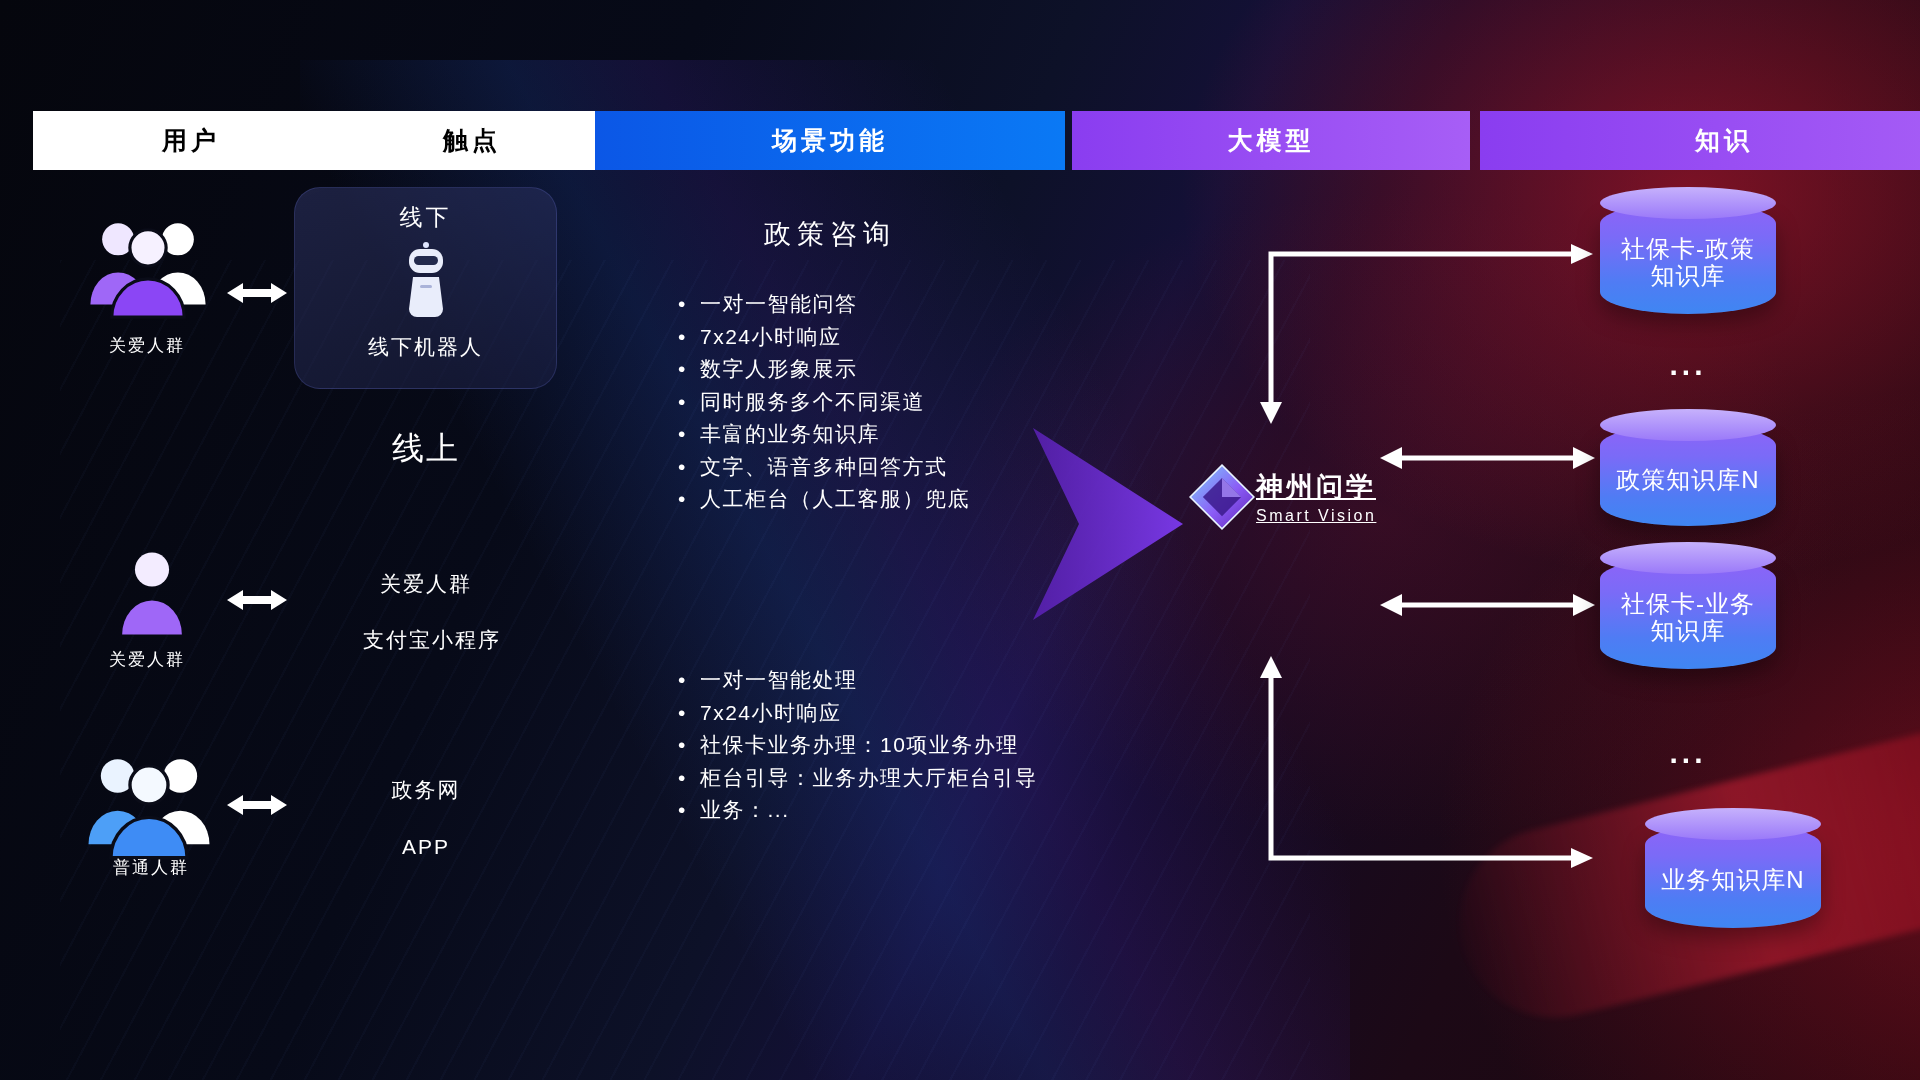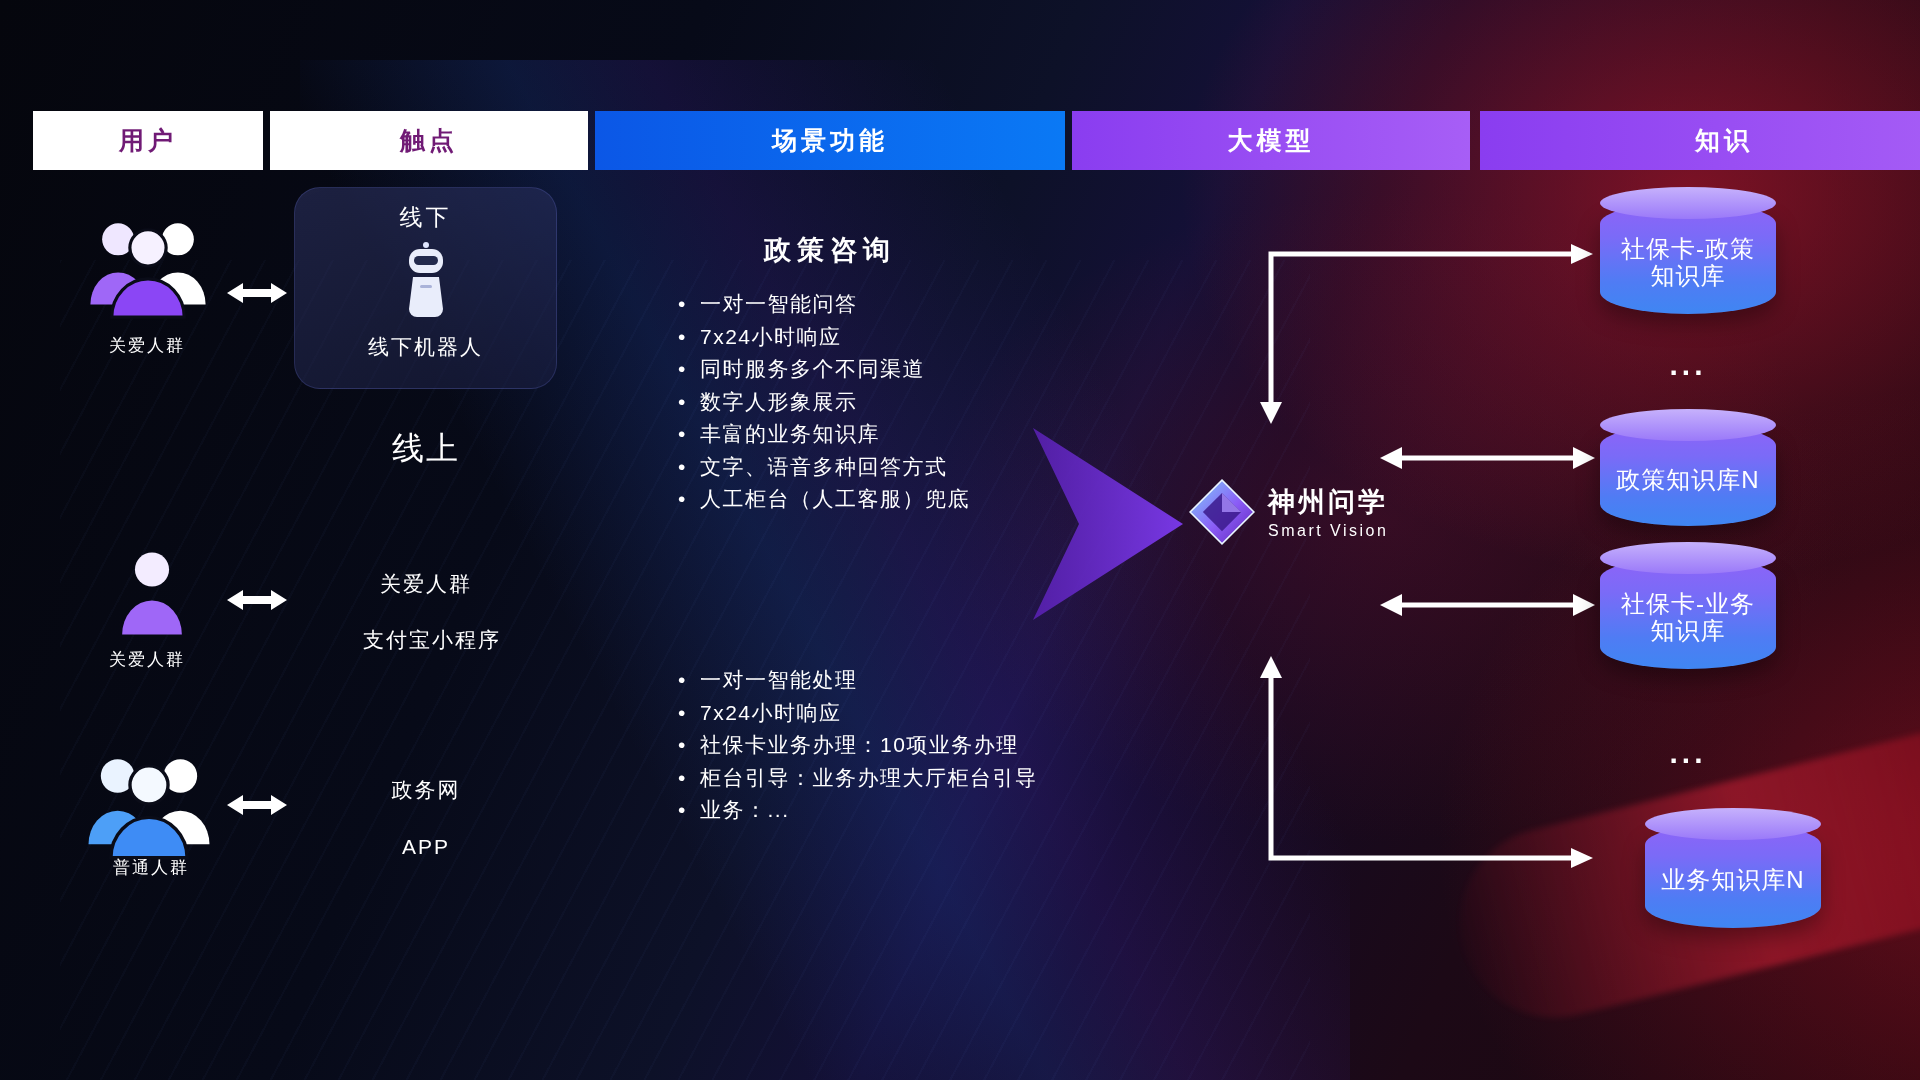--- a/index.html
+++ b/index.html
@@ -16,21 +16,21 @@
     background:linear-gradient(62deg,transparent 32%,rgba(45,95,235,0.17) 47%,rgba(90,50,215,0.16) 56%,transparent 74%);}
   .streaks{position:absolute;left:60px;top:260px;width:1250px;height:820px;pointer-events:none;opacity:.6;
     background:repeating-linear-gradient(118deg,rgba(110,150,255,0.05) 0 2px,transparent 2px 30px);}
   .ribbon{position:absolute;left:1455px;top:790px;width:500px;height:190px;z-index:1;
     border-radius:110px 0 0 110px;transform:rotate(-14deg);filter:blur(3px);opacity:.75;
     background:linear-gradient(90deg,rgba(150,12,28,0.05),rgba(226,36,58,0.62) 60%,rgba(190,20,40,0.5));}
 
   
   .hdr{position:absolute;top:111px;height:59px;display:flex;align-items:center;justify-content:center;
     font-size:25px;font-weight:bold;letter-spacing:4px;z-index:4;}
-  .hdr-white{background:#ffffff;color:#701a75;}
+  .hdr-white{background:#ffffff;color:#000000;padding-left:43px;}
   .hdr-users{left:33px;width:230px;}
   .hdr-touch{left:270px;width:318px;}
   .hdr-func{left:595px;width:470px;background:linear-gradient(90deg,#0b57e6,#0a79f5);color:#fff;}
   .hdr-model{left:1072px;width:398px;background:linear-gradient(90deg,#8a3df0,#a75ef6);color:#fff;}
   .hdr-know{left:1480px;width:488px;background:linear-gradient(90deg,#8a3df0,#a75ef6);color:#fff;}
 
   .lbl{position:absolute;width:190px;text-align:center;font-size:17px;letter-spacing:2px;z-index:3;}
   .icon-abs{position:absolute;z-index:3;}
 
   
@@ -46,21 +46,21 @@
   
   .sec-title{position:absolute;width:380px;text-align:center;font-size:27px;letter-spacing:6px;z-index:3;}
   .blist{position:absolute;list-style:none;margin:0;padding:0;z-index:3;}
   .blist li{position:relative;padding-left:24px;font-size:21px;line-height:32.5px;letter-spacing:1.5px;white-space:nowrap;}
   .blist li::before{content:"•";position:absolute;left:2px;top:0;}
 
   
   .big-arrow{position:absolute;left:1033px;top:428px;z-index:2;}
 
   
-  .logo-wrap{position:absolute;left:1188px;top:478px;display:flex;align-items:center;gap:12px;z-index:3;}
+  .logo-wrap{position:absolute;left:1188px;top:463px;display:flex;align-items:center;gap:0;z-index:3;text-decoration:underline;}
   .logo-name{font-size:27px;font-weight:bold;letter-spacing:3px;}
   .logo-sub{font-size:16px;letter-spacing:2.5px;margin-top:2px;}
 
   
   .conn{position:absolute;z-index:2;}
 
   
   .cyl{position:absolute;left:1600px;width:176px;border-radius:50%/22px;z-index:3;
     background:linear-gradient(180deg,#8f63f8 0%,#7a6bf7 32%,#4f7cf4 72%,#3f86f2 100%);
     display:flex;align-items:center;justify-content:center;
@@ -131,26 +131,26 @@
     </svg>
     <div class="offline-robot-label">线下机器人</div>
   </div>
 
   <div class="touch-text" style="left:306px;top:427px;font-size:32px;">线上</div>
   <div class="touch-text" style="left:306px;top:570px;font-size:21px;">关爱人群</div>
   <div class="touch-text" style="left:312px;top:626px;font-size:21px;">支付宝小程序</div>
   <div class="touch-text" style="left:306px;top:776px;font-size:21px;">政务网</div>
   <div class="touch-text" style="left:306px;top:835px;font-size:21px;">APP</div>
 
-  <div class="sec-title" style="left:640px;top:232px;font-weight:bold;">政策咨询</div>
+  <div class="sec-title" style="left:640px;top:216px;">政策咨询</div>
   <ul class="blist" style="left:676px;top:288px;">
     <li>一对一智能问答</li>
     <li>7x24小时响应</li>
+    <li>数字人形象展示</li>
     <li>同时服务多个不同渠道</li>
-    <li>数字人形象展示</li>
     <li>丰富的业务知识库</li>
     <li>文字、语音多种回答方式</li>
     <li>人工柜台（人工客服）兜底</li>
   </ul>
 
   <ul class="blist" style="left:676px;top:664px;">
     <li>一对一智能处理</li>
     <li>7x24小时响应</li>
     <li>社保卡业务办理：10项业务办理</li>
     <li>柜台引导：业务办理大厅柜台引导</li>

